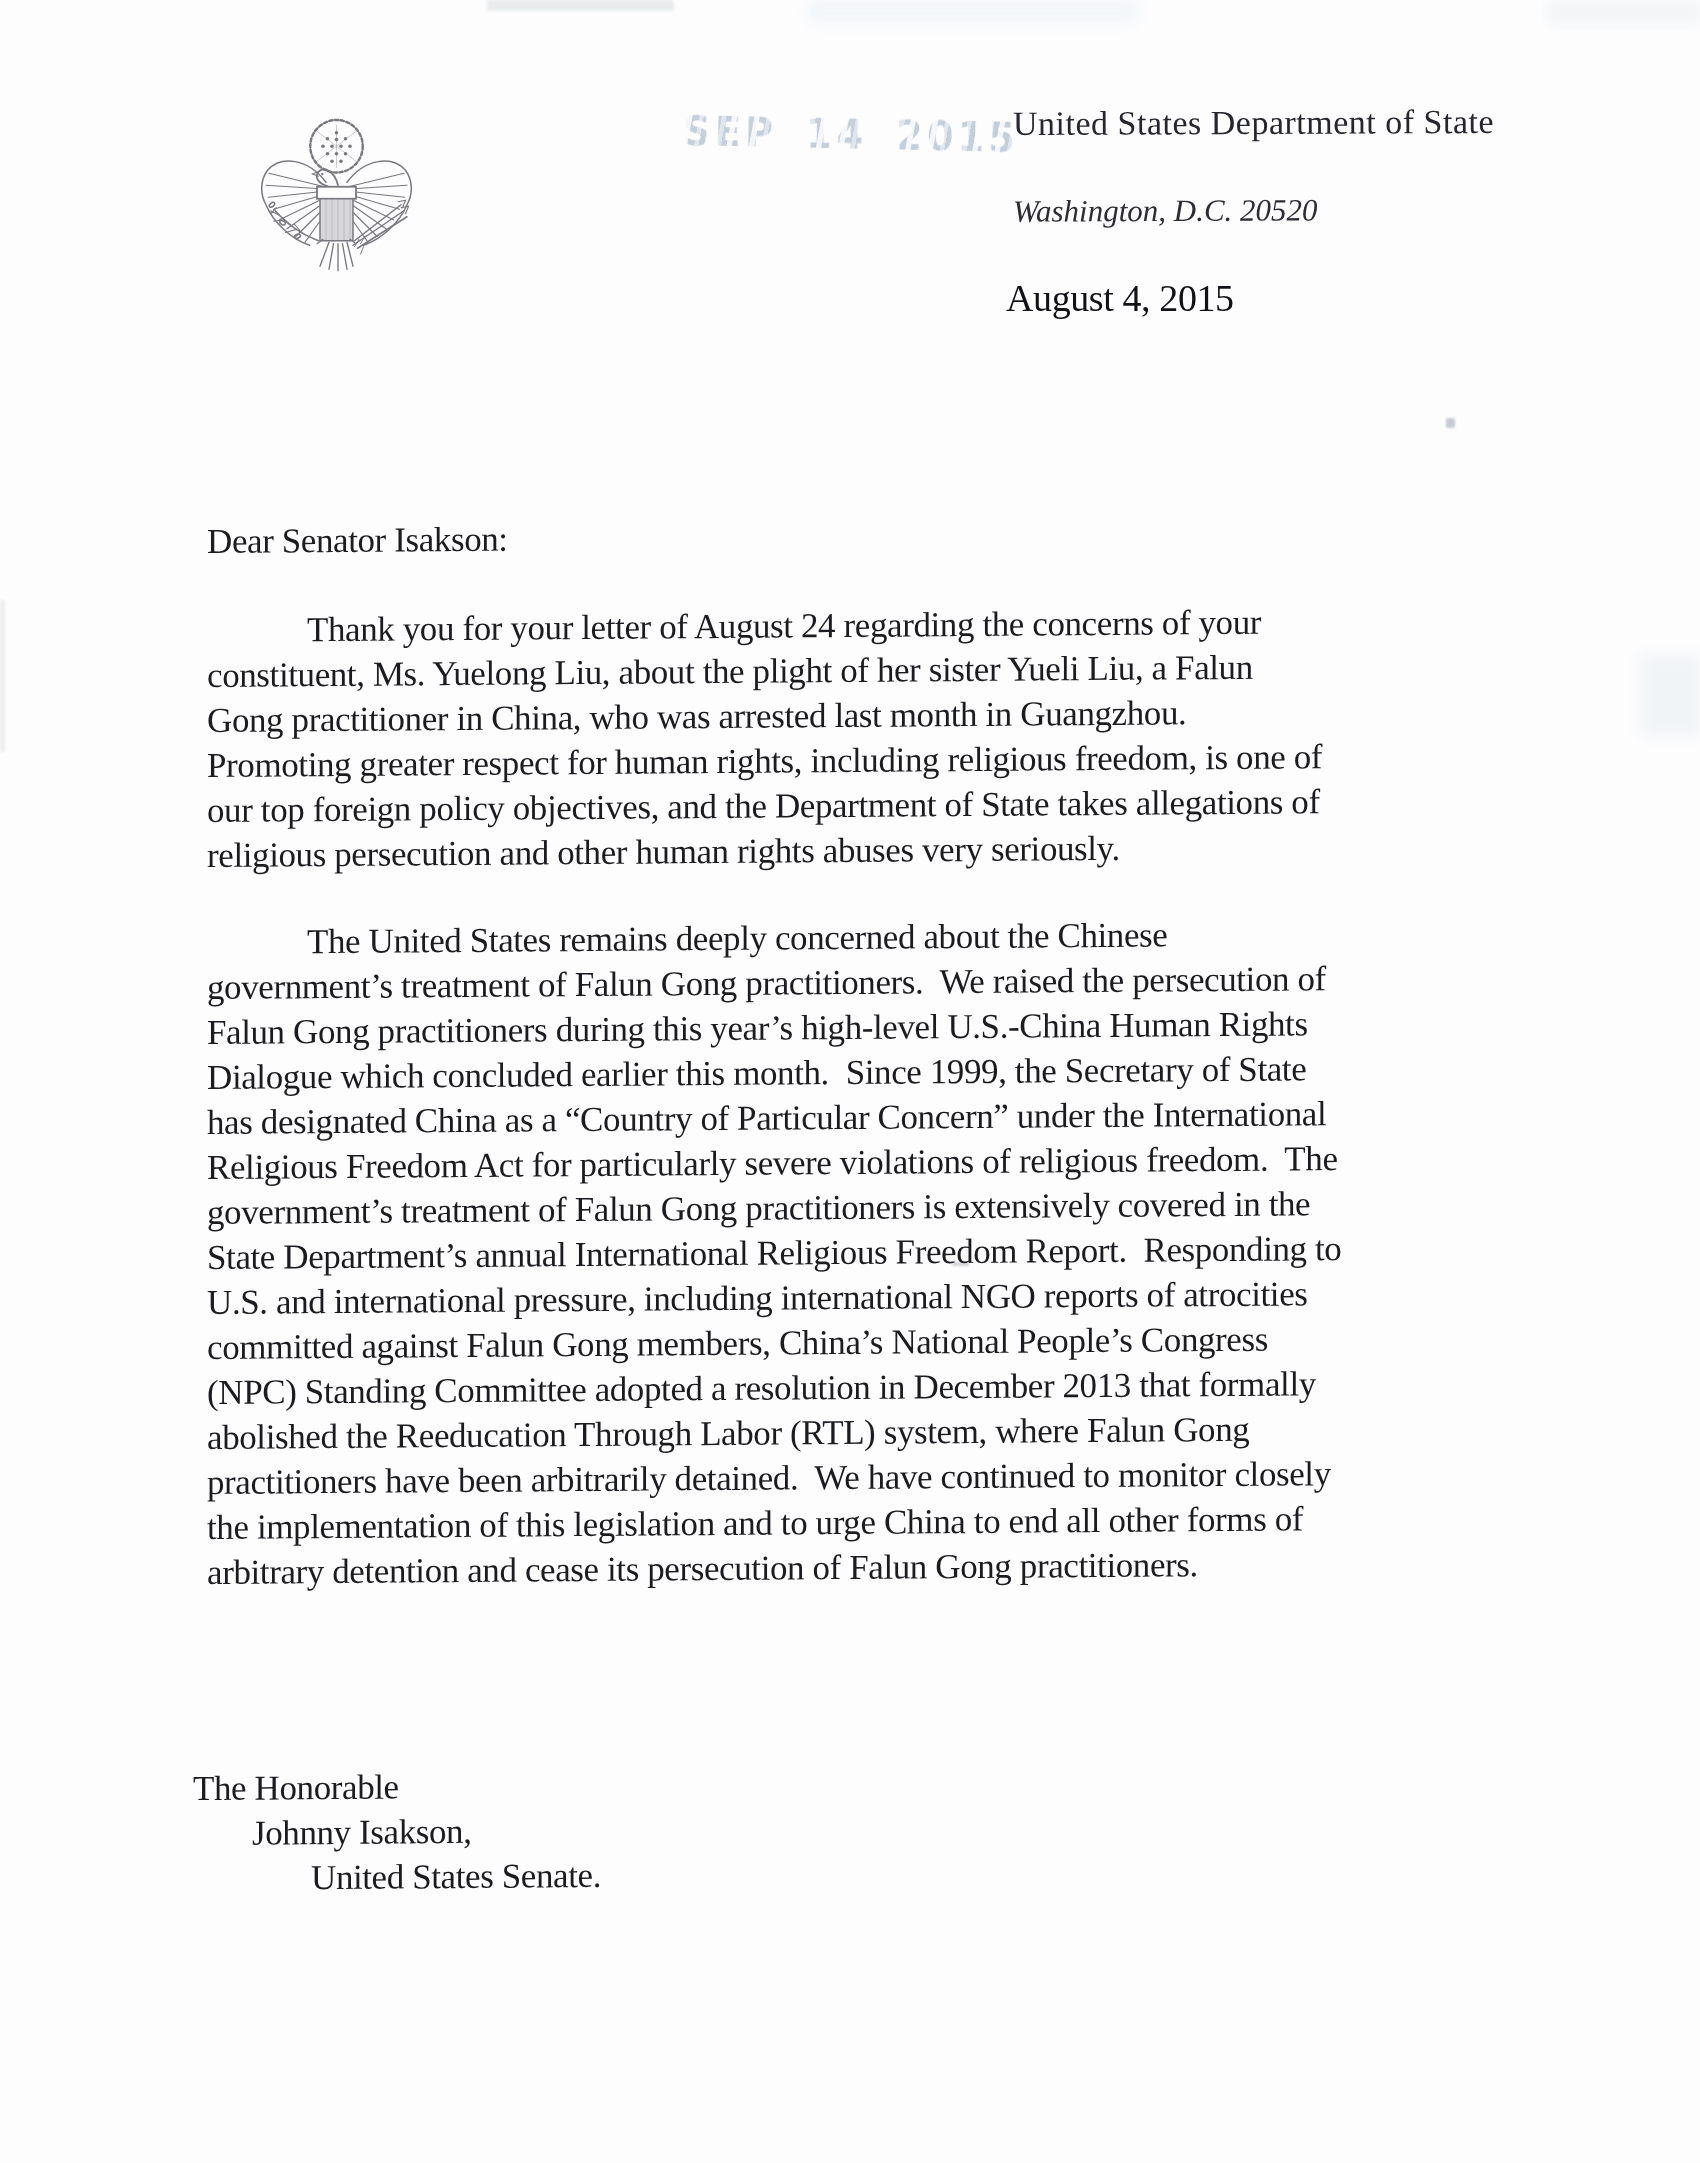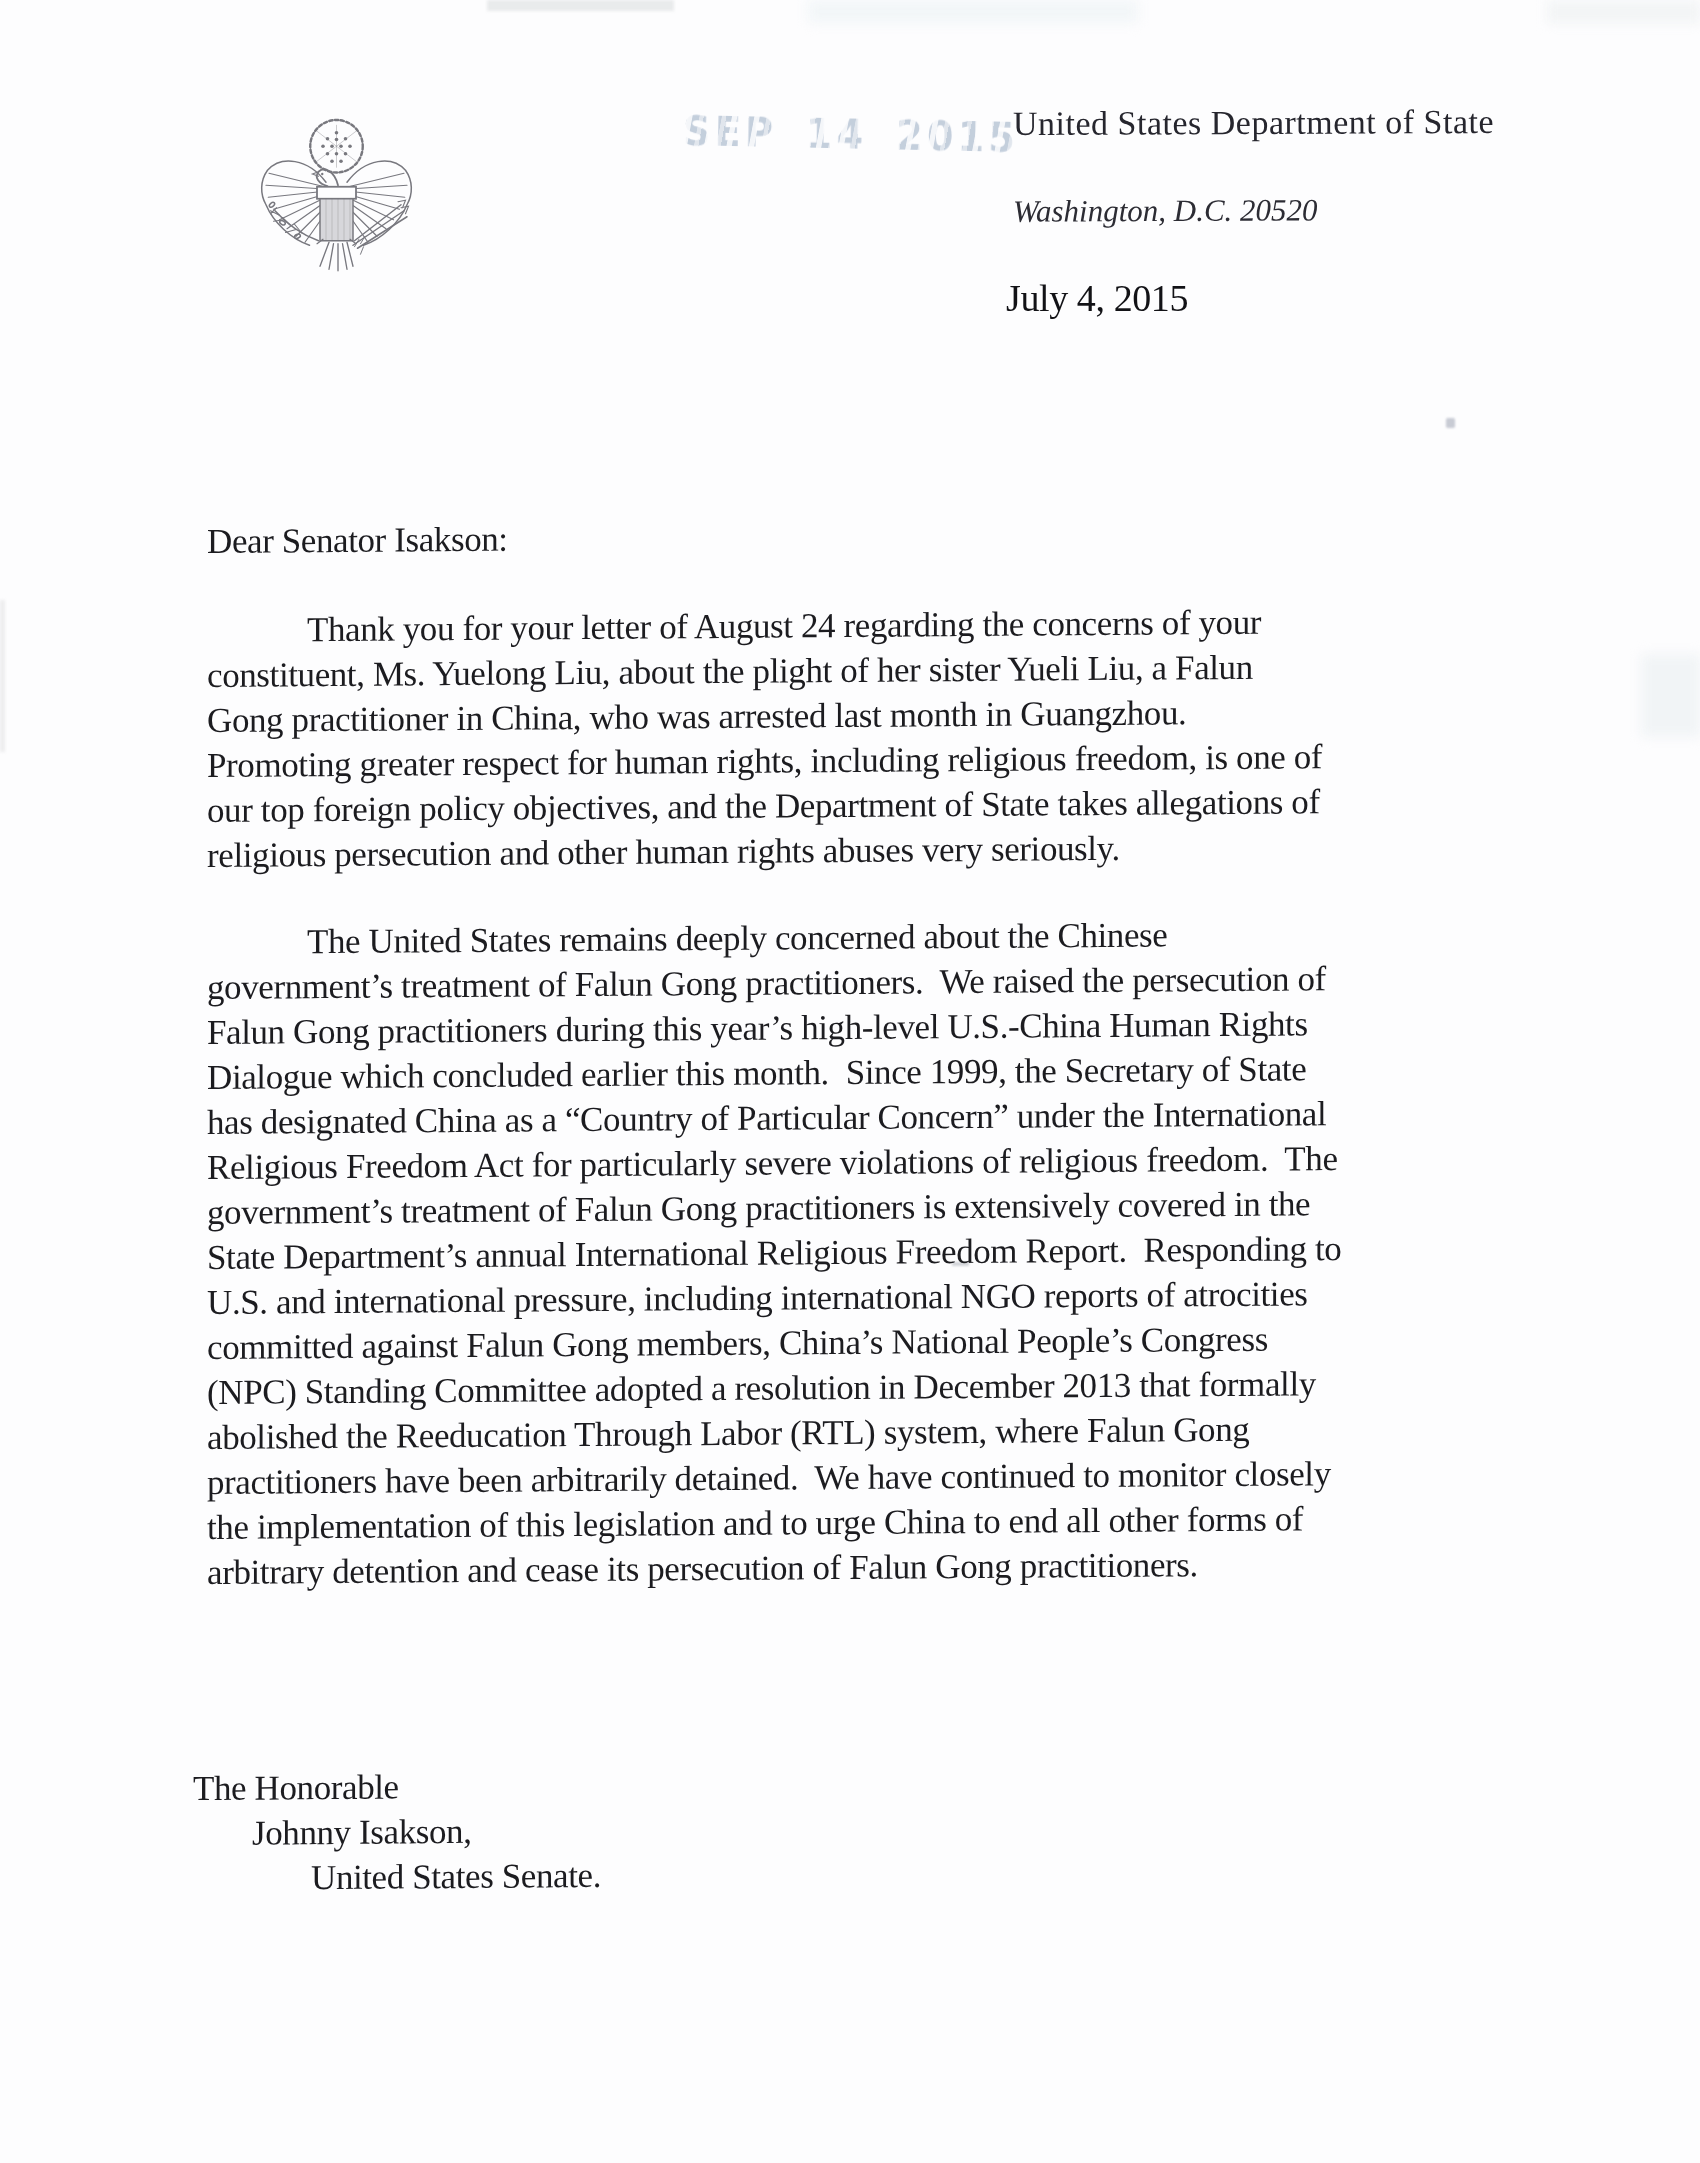--- a/index.html
+++ b/index.html
@@ -131,21 +131,21 @@
       </g>
     </svg>
   </div>
 
   <div class="stamp">SEP 14 2015</div>
 
   <div class="agency">United States Department of State</div>
 
   <div class="lh-address">Washington, D.C. 20520</div>
 
-  <div class="date">July 4, 2015</div>
+  <div class="date">August 4, 2015</div>
 
   <div class="letter-text">
 
     <div class="line salutation">Dear Senator Isakson:</div>
 
     <div class="paragraph">
       <div class="line first">Thank you for your letter of August 24 regarding the concerns of your</div>
       <div class="line">constituent, Ms. Yuelong Liu, about the plight of her sister Yueli Liu, a Falun</div>
       <div class="line">Gong practitioner in China, who was arrested last month in Guangzhou.</div>
       <div class="line">Promoting greater respect for human rights, including religious freedom, is one of</div>

